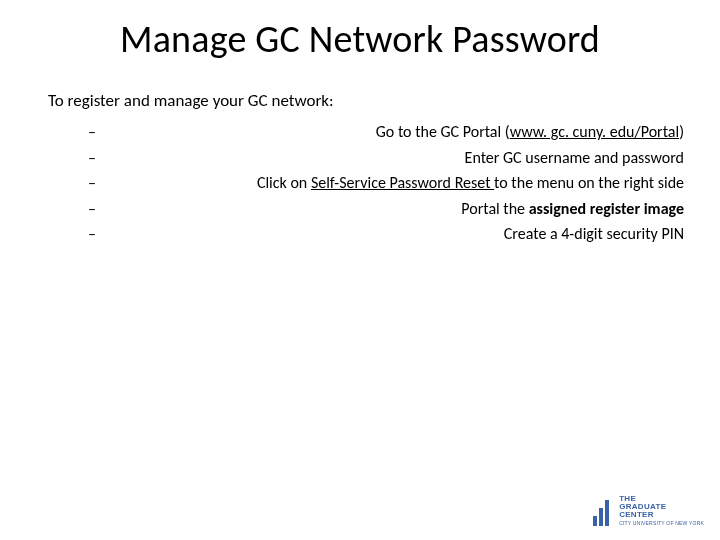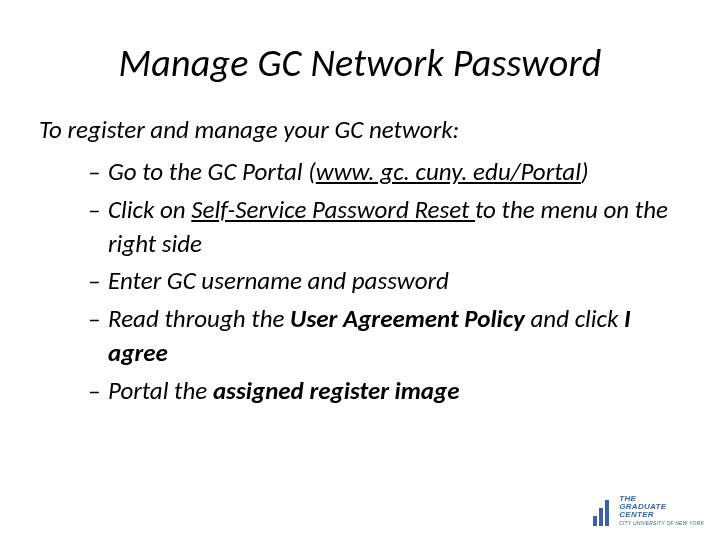--- a/index.html
+++ b/index.html
@@ -10,47 +10,47 @@
     background: #fff;
     font-family: Calibri, "Segoe UI", Arial, sans-serif;
     color: #000;
     position: relative;
     overflow: hidden;
   }
   .slide {
     box-sizing: border-box;
     width: 720px;
     height: 540px;
-    padding: 40px 36px 0 36px;
+    padding: 16px 36px 0 36px;
     position: relative;
-    font-style: italic;
   }
   .title {
     font-size: 38px;
     font-weight: 400;
     text-align: center;
     margin: 0 0 28px 0;
     letter-spacing: 0.2px;
   }
   .intro {
-    font-size: 25px;
-    margin: 0 0 10px 3px;
+    font-size: 17px;
+    margin: 0 0 10px 12px;
     font-weight: 400;
   }
   ul.bullets {
     list-style: none;
     margin: 0;
     padding: 0 0 0 52px;
   }
   ul.bullets li {
-    font-size: 25px;
+    font-size: 16px;
     line-height: 1.35;
     margin: 0 0 4px 0;
     position: relative;
     padding-left: 20px;
+    text-align: right;
   }
   ul.bullets li::before {
     content: "–";
     position: absolute;
     left: 0;
     top: 0;
   }
   .u { text-decoration: underline; }
   .b { font-weight: 700; }
   .logo {
@@ -96,35 +96,35 @@
 
   <p class="intro">To register and manage your GC network:</p>
 
   <ul class="bullets">
 
     <li>
       <span>Go to the GC Portal (</span><span class="u">www. gc. cuny. edu/Portal</span><span>)</span>
     </li>
 
     <li>
-      <span>Click on </span><span class="u">Self-Service Password Reset </span><span>to the menu on the right side</span>
-    </li>
-
-    <li>
       <span>Enter GC username and password</span>
     </li>
 
     <li>
-      <span>Read through the </span><span class="b">User Agreement Policy </span><span>and click </span><span class="b">I agree</span>
+      <span>Click on </span><span class="u">Self-Service Password Reset </span><span>to the menu on the right side</span>
     </li>
+
 
     <li>
       <span>Portal the </span><span class="b">assigned register image</span>
     </li>
 
+    <li>
+      <span>Create a 4-digit security PIN</span>
+    </li>
 
 
   </ul>
 
   <div class="logo">
     <div class="logo-bars">
       <span style="height:10px"></span>
       <span style="height:18px"></span>
       <span style="height:26px"></span>
     </div>

